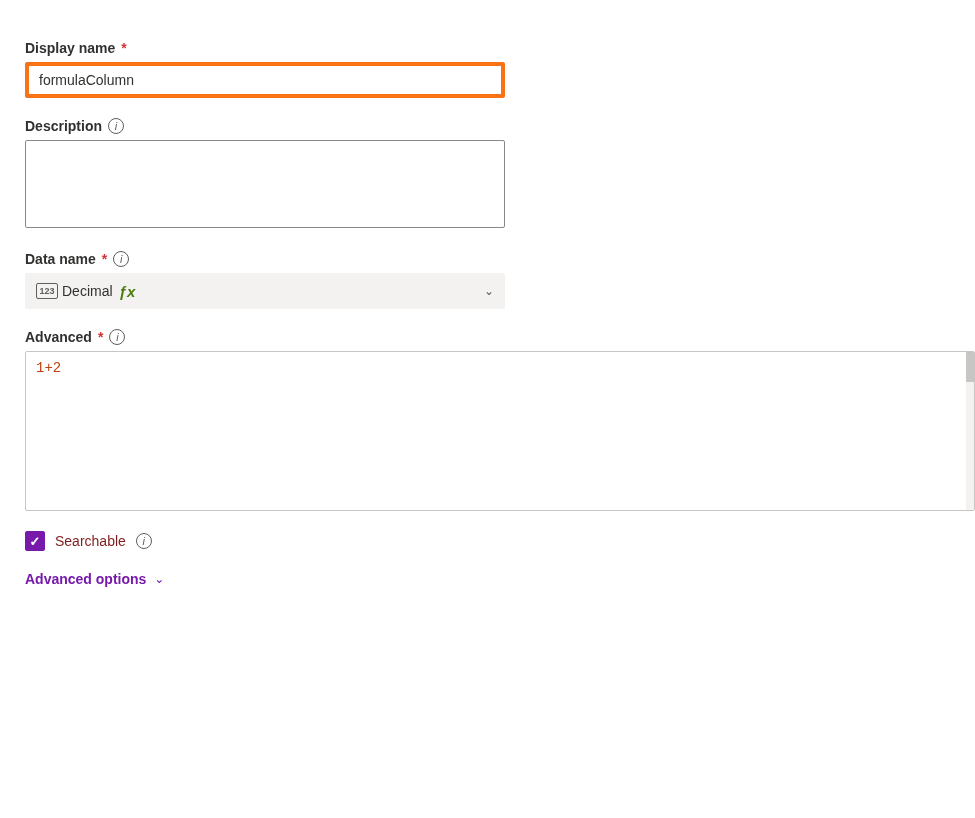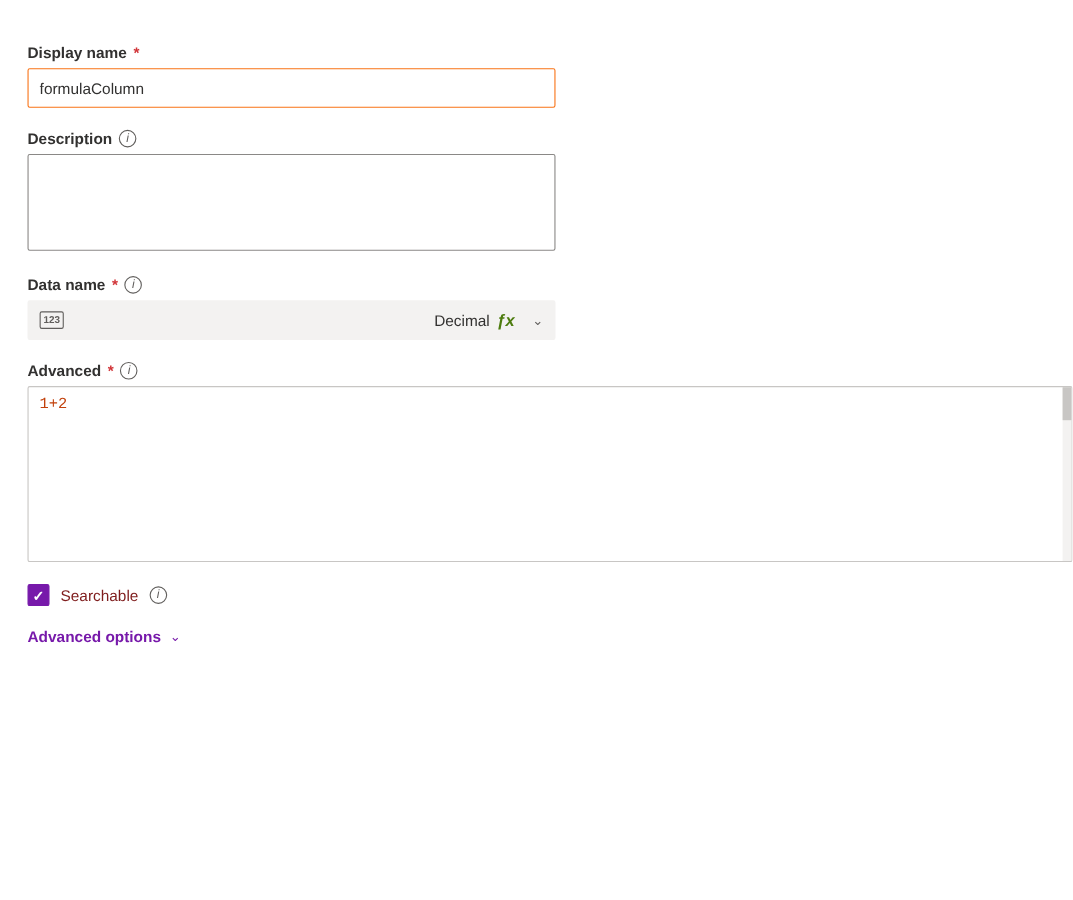--- a/index.html
+++ b/index.html
@@ -54,21 +54,21 @@
       color: #605e5c;
       cursor: pointer;
       font-weight: 400;
       font-style: italic;
       line-height: 1;
     }
 
     .text-input {
       width: 480px;
       height: 36px;
-      border: 1px solid #f97316;
+      border: 4px solid #f97316;
       border-radius: 2px;
       padding: 6px 10px;
       font-size: 14px;
       font-family: inherit;
       color: #323130;
       outline: none;
     }
 
     .textarea-input {
       width: 480px;
@@ -86,21 +86,21 @@
     .dropdown-container {
       width: 480px;
       height: 36px;
       background: #f3f2f1;
       border: 1px solid #f3f2f1;
       border-radius: 2px;
       padding: 0 10px;
       display: flex;
       align-items: center;
       cursor: pointer;
-      gap: 16px;
+      gap: 4px;
     }
 
     .dropdown-icon-box {
       display: inline-flex;
       align-items: center;
       justify-content: center;
       width: 22px;
       height: 16px;
       border: 1.5px solid #605e5c;
       border-radius: 2px;
@@ -110,21 +110,20 @@
       flex-shrink: 0;
     }
 
     .dropdown-text {
       flex: 1;
       font-size: 14px;
       color: #323130;
       display: flex;
       align-items: center;
       gap: 6px;
-      justify-content: flex-end;
     }
 
     .fx-icon {
       font-style: italic;
       font-weight: 600;
       color: #4d7c0f;
       font-size: 15px;
     }
 
     .chevron-down {

